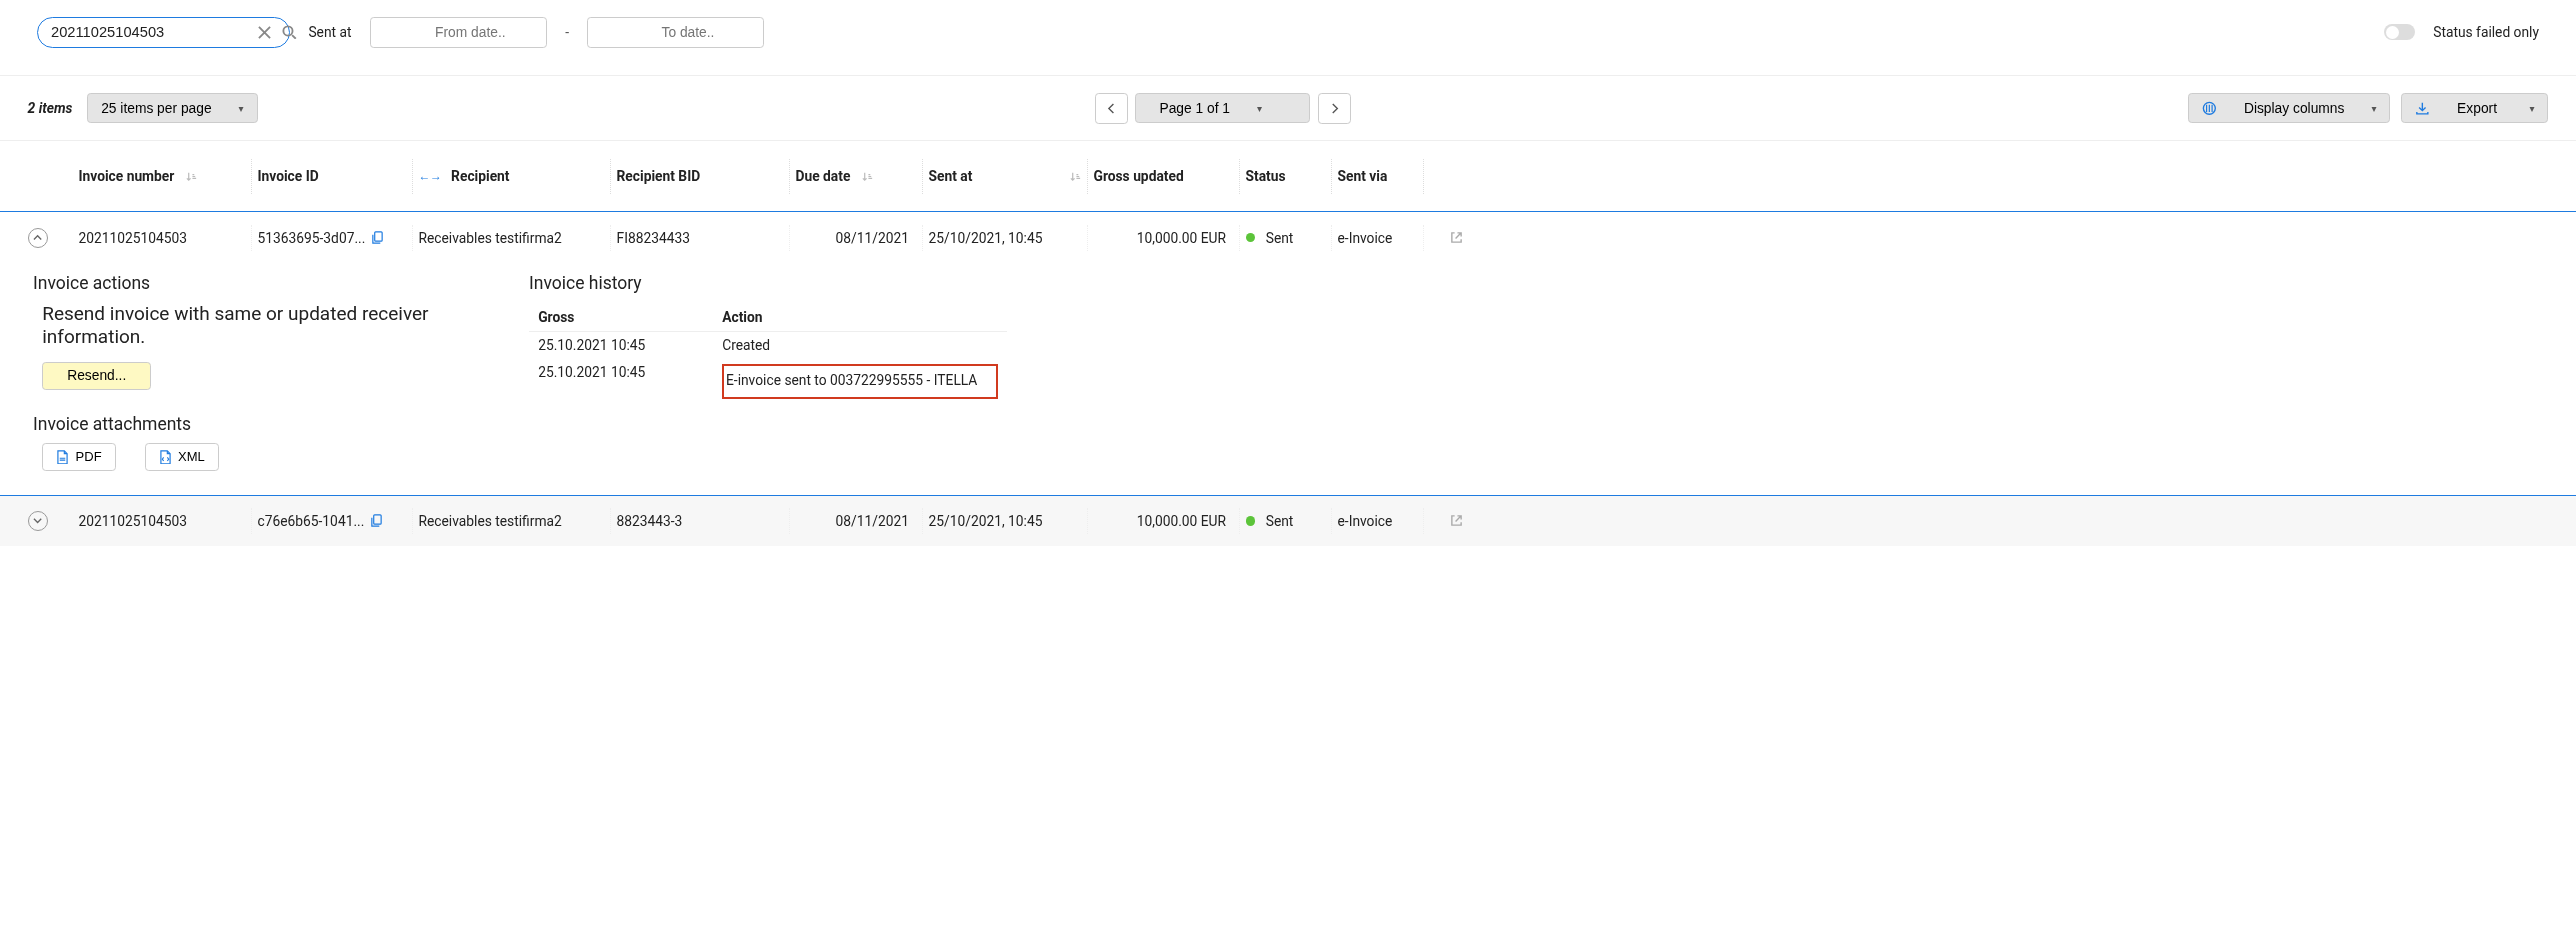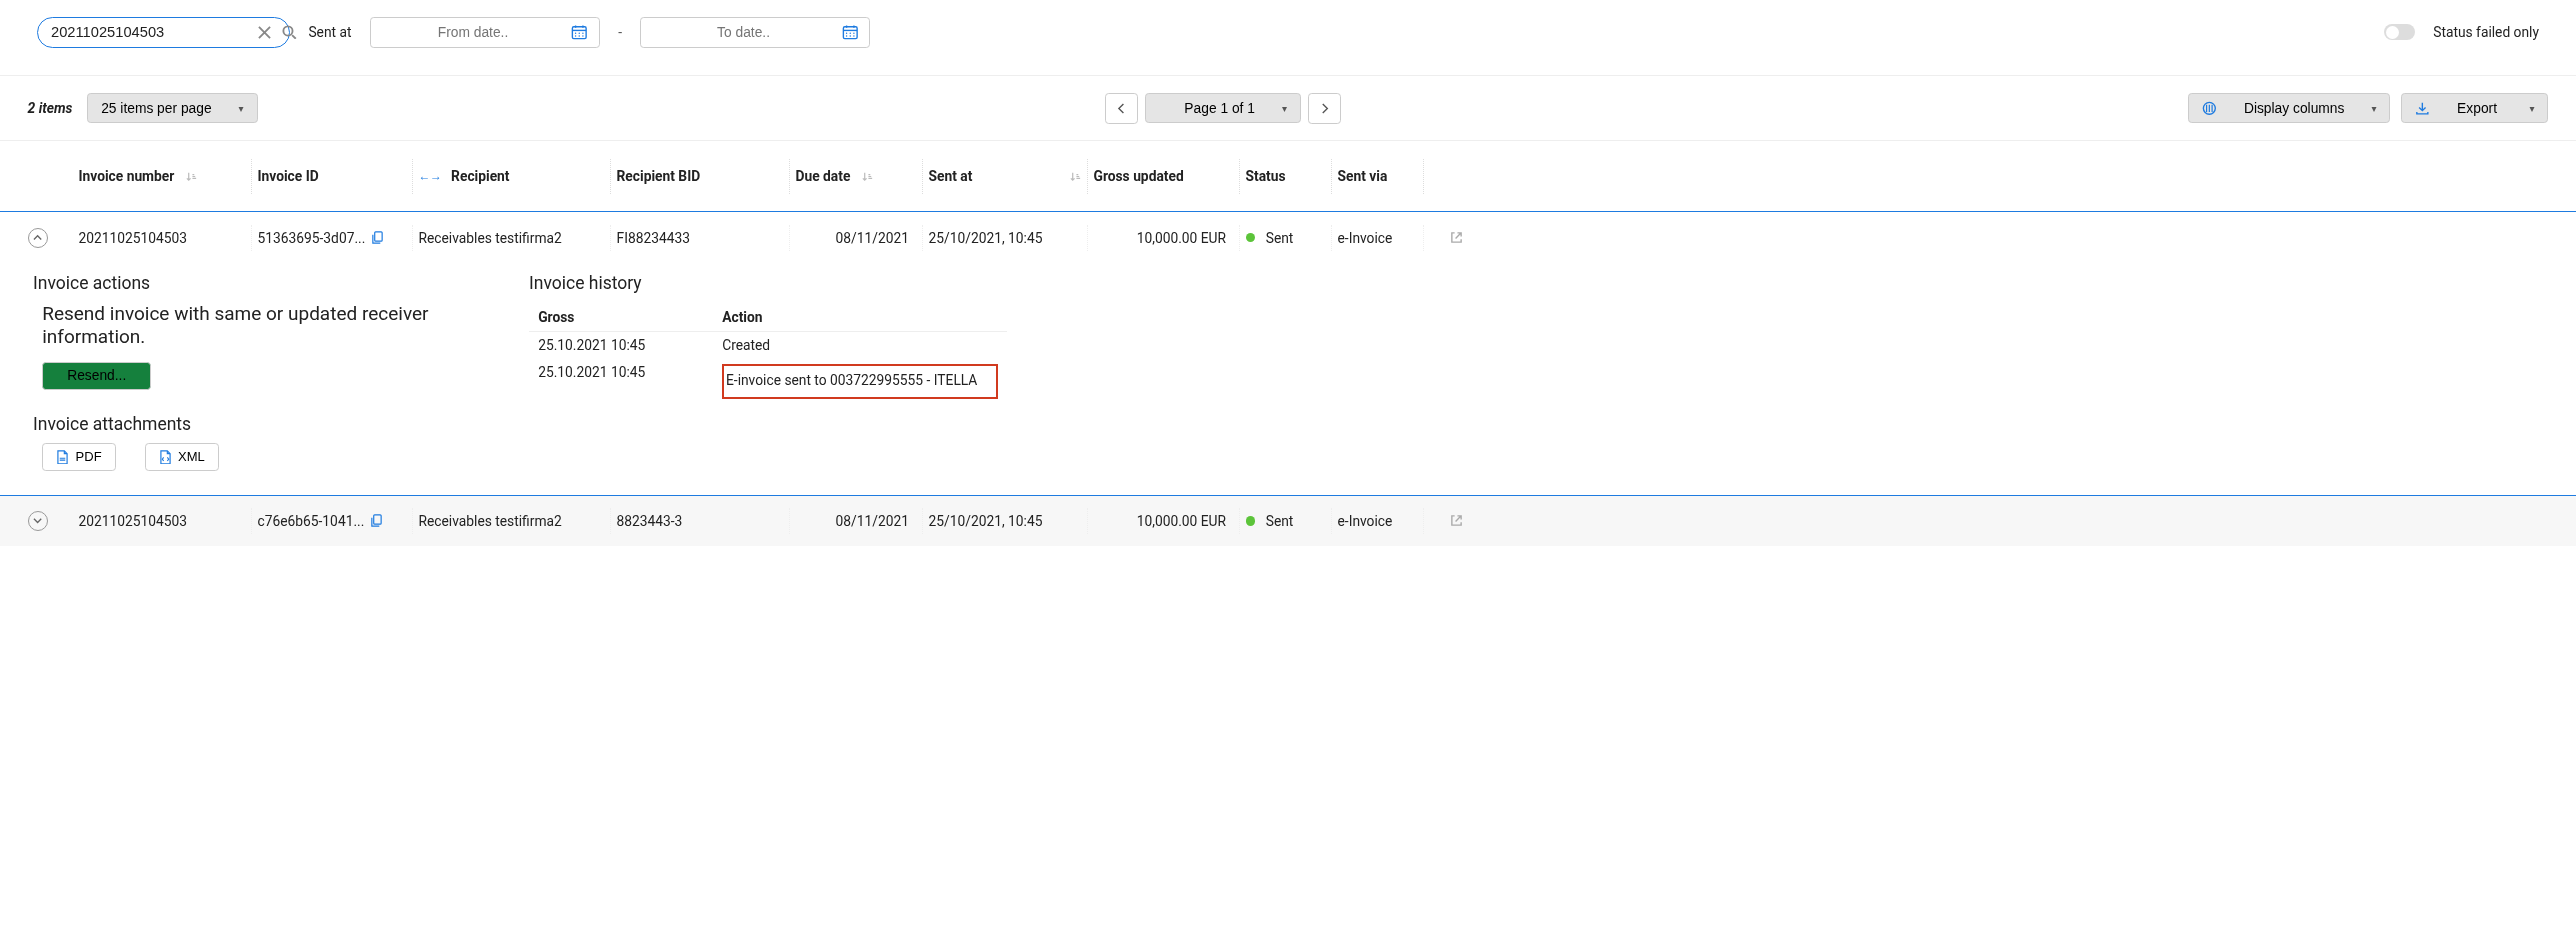--- a/index.html
+++ b/index.html
@@ -35,21 +35,21 @@
     font-size: 14.7px;
     color: #222;
     background: transparent;
   }
   .icon-btn { background: none; border: none; cursor: pointer; color: #888; padding: 1.8px; display: flex; }
   .label { font-size: 13.8px; color: #222; }
   .date-input {
     border: 0.9px solid #ccc;
     border-radius: 3.7px;
     padding: 6.4px 11px;
-    width: 230px;
+    width: 177px;
     display: flex;
     align-items: center;
     justify-content: space-between;
     gap: 7.3px;
   }
   .date-input input {
     border: none; outline: none; flex: 1; font-size: 13.8px; text-align: center; color: #888; background: transparent;
   }
   .dash { color: #555; }
   .spacer { flex: 1; }
@@ -124,21 +124,21 @@
   
   .detail {
     display: flex;
     padding: 9.2px 27.6px 24px 33px;
     gap: 55px;
   }
   .detail-col { max-width: 441px; }
   .detail h3 { font-weight: 400; font-size: 17.5px; margin-bottom: 9.2px; }
   .detail p { font-size: 19px; margin-bottom: 14px; padding-left: 9.2px; }
   .resend-btn {
-    border: 0.9px solid #ccc; border-radius: 3.7px; background: #15803d;
+    border: 0.9px solid #ccc; border-radius: 3.7px; background: #fef9c3;
     padding: 5.5px 24px; font-size: 13.8px; cursor: pointer; margin-left: 9.2px;
   }
   .attach-row { display: flex; gap: 29px; margin-top: 7.3px; padding-left: 9.2px; }
   .file-btn {
     border: 0.9px solid #ccc; border-radius: 3.7px; background: #fff;
     padding: 5.5px 13px; font-size: 13px; cursor: pointer;
     display: inline-flex; align-items: center; gap: 6.4px;
   }
   .file-ico { color: #1e7be0; }
 
@@ -217,21 +217,21 @@
     <span>25 items per page</span>
     <span class="chevron">▾</span>
   </button>
   <div class="spacer2"></div>
   <div class="pager">
     <button class="sq-btn">
       <svg width="9.2" height="11" viewBox="0 0 10 12">
             <path d="M7 1 L2 6 L7 11" stroke="#555" stroke-width="1.5" fill="none"></path>
           </svg>
     </button>
-    <button class="dropdown-btn" style="width:156px; justify-content:flex-end;padding-left:23px;">
+    <button class="dropdown-btn" style="width:175px; justify-content:flex-start;padding-left:23px;">
       <span>Page 1 of 1</span>
       <span class="chevron">▾</span>
     </button>
     <button class="sq-btn">
       <svg width="9.2" height="11" viewBox="0 0 10 12">
             <path d="M3 1 L8 6 L3 11" stroke="#555" stroke-width="1.5" fill="none"></path>
           </svg>
     </button>
   </div>
   <div class="spacer2"></div>

